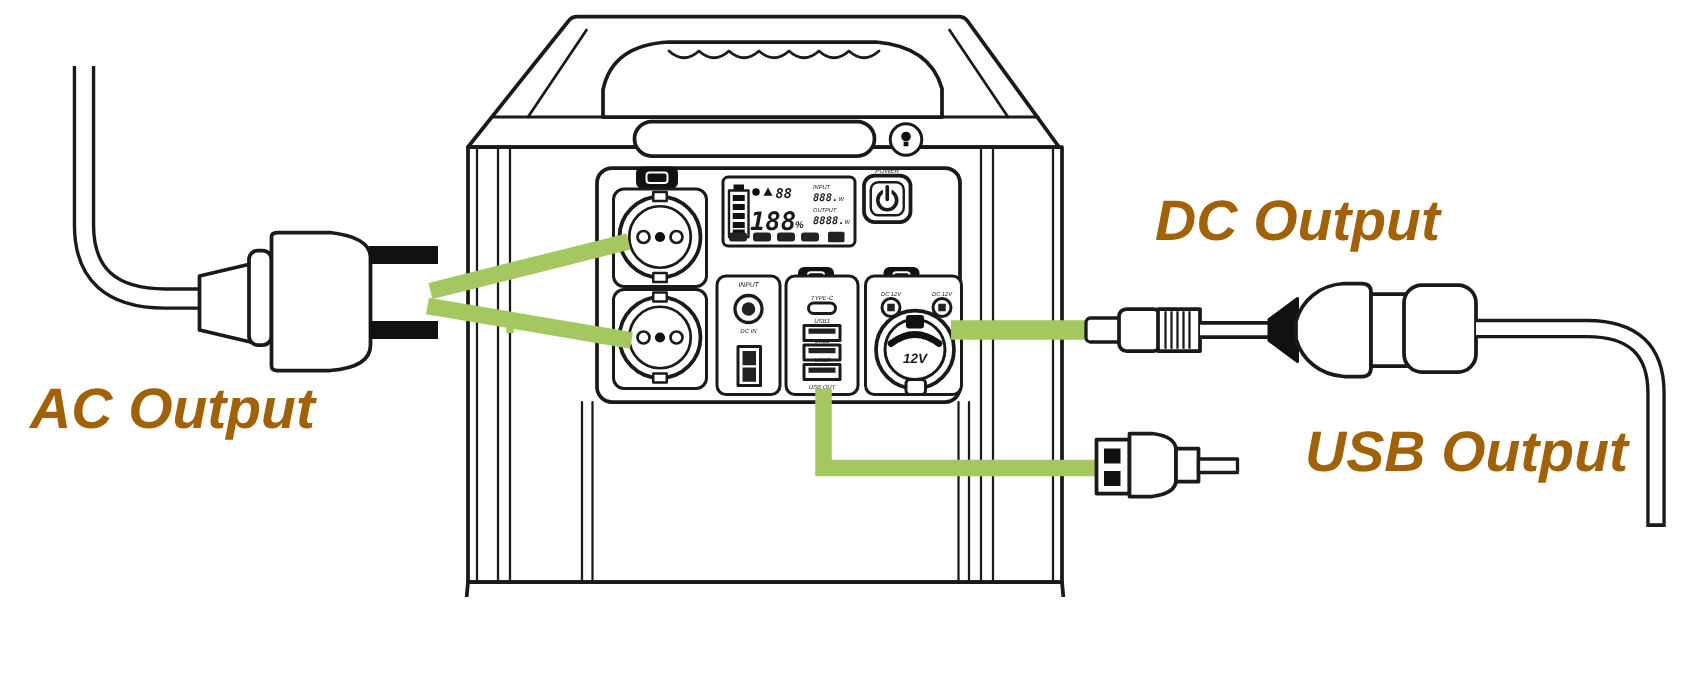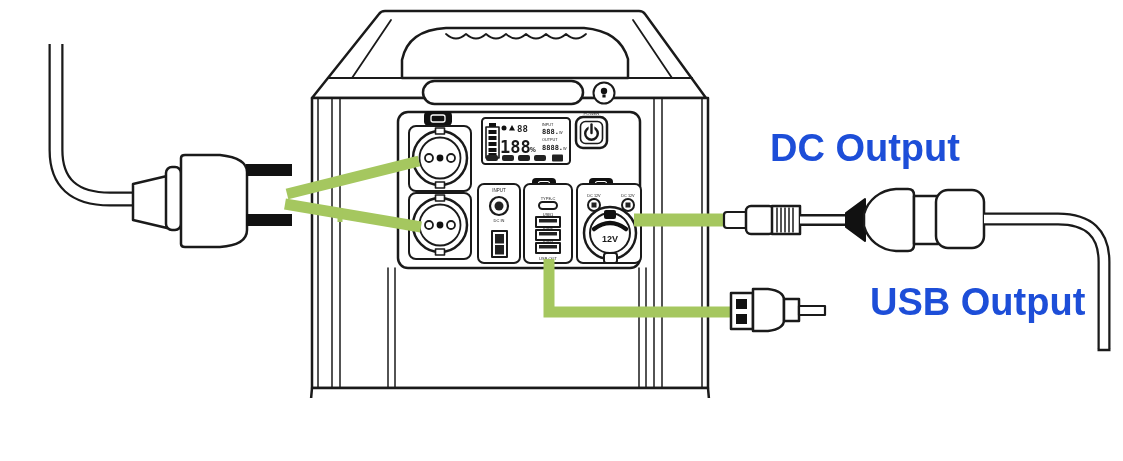--- a/index.html
+++ b/index.html
@@ -1,21 +1,21 @@
 <!DOCTYPE html>
 <html><head>
 <meta charset="utf-8">
 <style>
   html,body{margin:0;padding:0;background:#ffffff;}
   #stage{position:relative;width:1123px;height:398px;background:#ffffff;overflow:hidden;
-         font-family:"Liberation Sans",sans-serif;}
+         font-family:"Liberation Sans",sans-serif;font-style:italic;}
   #stage svg{position:absolute;left:0;top:0;}
   svg text{font-family:"Liberation Sans",sans-serif;fill:#1a1a1a;}
   svg text.lcdnum{font-family:"DejaVu Sans Mono",monospace;font-weight:bold;}
-  .big-label{position:absolute;font-weight:bold;font-size:38px;color:#1d4ed8;white-space:nowrap;
+  .big-label{position:absolute;font-weight:bold;font-size:38px;color:#a16207;white-space:nowrap;
              letter-spacing:0px;}
   #ac-label{left:20px;top:252px;}
   #dc-label{left:770px;top:127px;}
   #usb-label{left:870px;top:281px;}
 </style>
 </head>
 <body>
 
 <div id="stage">
 
@@ -237,16 +237,17 @@
   <g stroke-linejoin="round">
     <rect x="731" y="293" width="22" height="36" fill="#ffffff" stroke="#1a1a1a" stroke-width="2.5"></rect>
     <rect x="736" y="299" width="11" height="10" fill="#111111"></rect>
     <rect x="736" y="314" width="11" height="10" fill="#111111"></rect>
     <path d="M753,289 L768,289 Q784,291 784,300 L784,320 Q784,329 768,331 L753,331 Z" fill="#ffffff" stroke="#1a1a1a" stroke-width="2.5"></path>
     <rect x="784" y="299" width="15" height="22" fill="#ffffff" stroke="#1a1a1a" stroke-width="2.5"></rect>
     <rect x="799" y="306" width="26" height="9" fill="#ffffff" stroke="#1a1a1a" stroke-width="2.2"></rect>
   </g>
 </svg>
 
+<div id="ac-label" class="big-label">AC Output</div>
 <div id="dc-label" class="big-label">DC Output</div>
 <div id="usb-label" class="big-label">USB Output</div>
 
 </div>
 
 </body></html>

